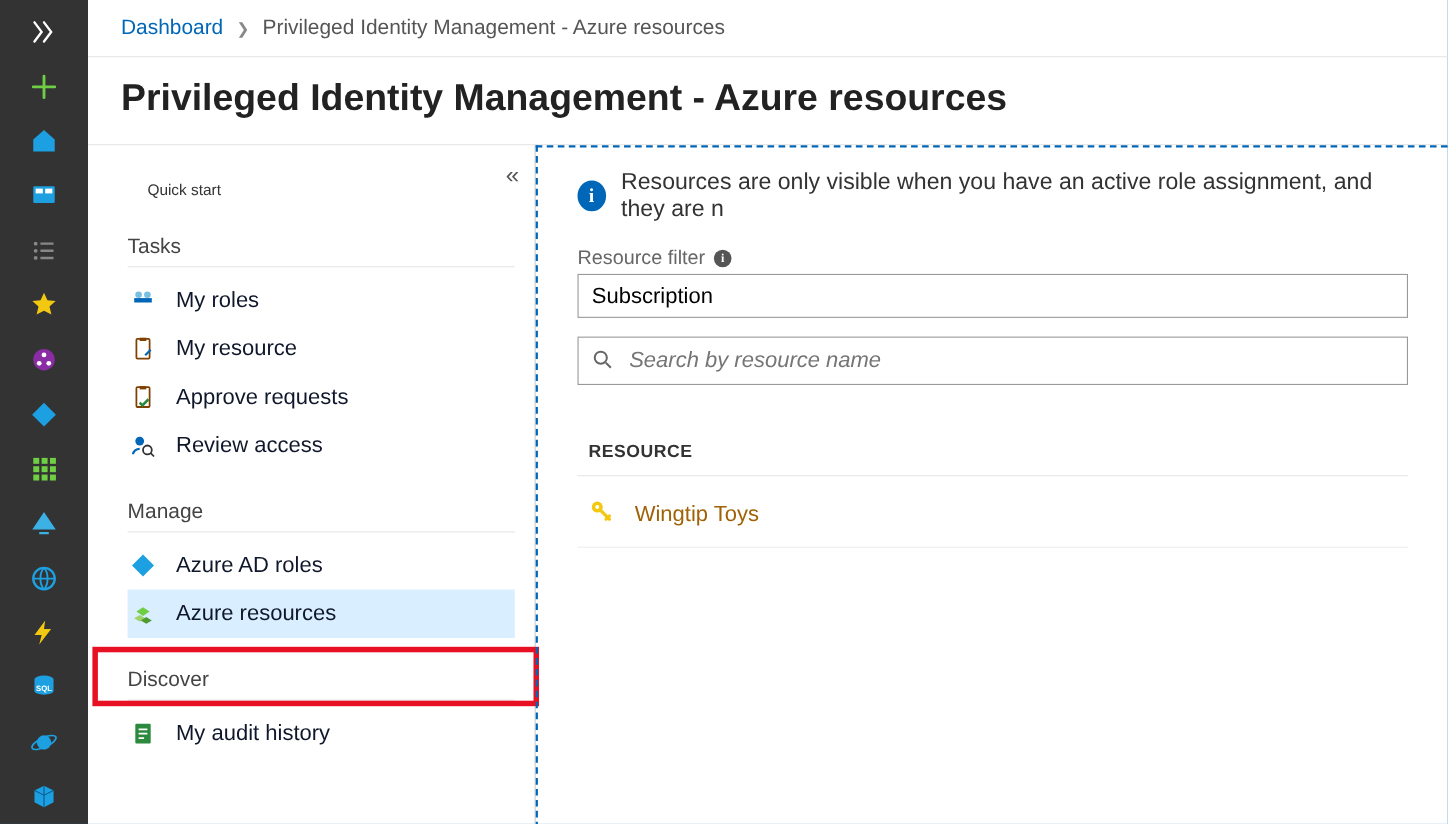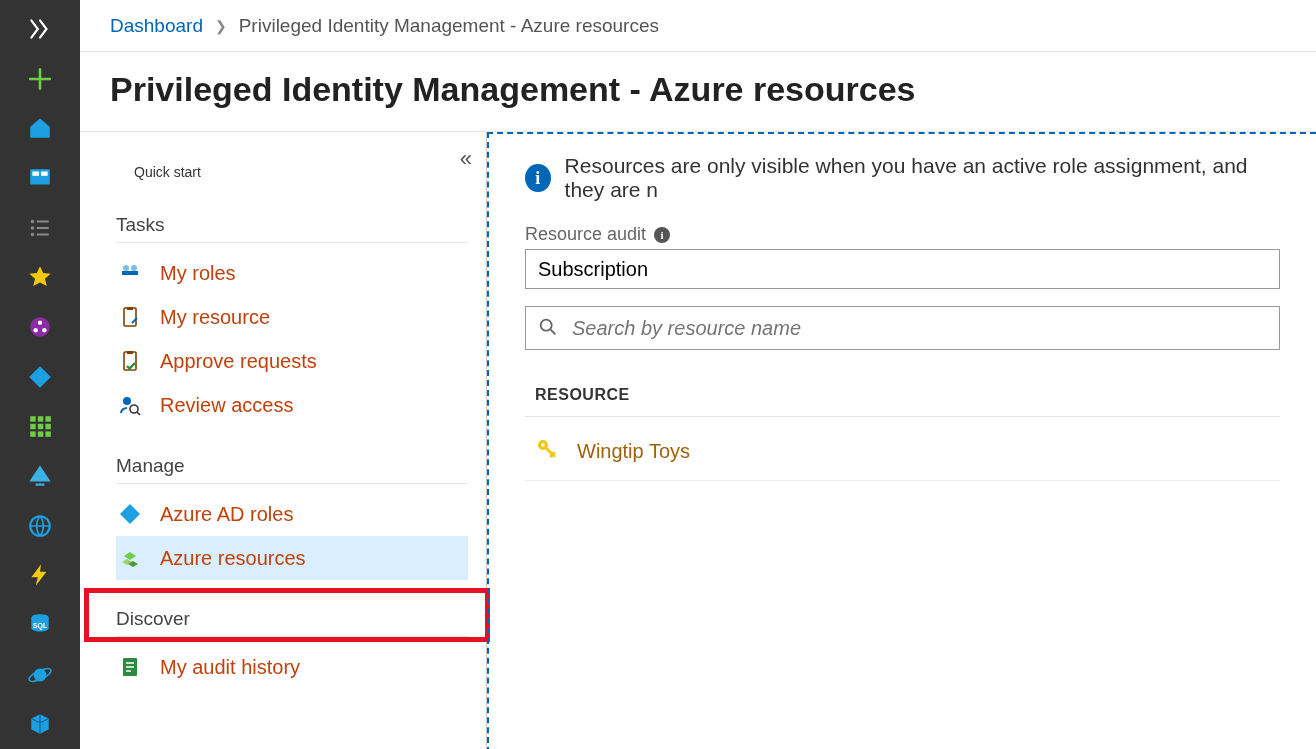--- a/index.html
+++ b/index.html
@@ -42,21 +42,21 @@
   .right-pane { flex: 1; position: relative; }
 
   
   .quick {
     display: flex; align-items: center; gap: 18px; font-size: 14px; color: #333;
     padding: 6px 0 6px 0; margin-bottom: 28px; cursor: pointer;
   }
   .section-label { font-size: 19px; color: #444; font-weight: 400; margin: 0 0 8px 0; border-bottom: 1px solid #e6e6e6; padding-bottom: 6px; }
   .nav-list { margin-bottom: 28px; }
   .nav-item {
-    display: flex; align-items: center; gap: 18px; font-size: 20px; color: #c2410c;
+    display: flex; align-items: center; gap: 18px; font-size: 20px; color: #0f172a;
     padding: 10px 8px 10px 2px; cursor: pointer; position: relative;
   }
   .nav-item.selected { background: #d9eeff; }
   .nav-item .nav-icon { width: 24px; height: 24px; display: inline-flex; align-items: center; justify-content: center; }
 
   
   .red-box-1 {
     position: absolute; left: 4px; top: 456px; width: 406px; height: 54px;
     border: 5px solid #e81123; pointer-events: none;
   }
@@ -89,21 +89,21 @@
 
   .field-label { font-size: 18px; color: #666; display: flex; align-items: center; gap: 8px; margin-bottom: 4px; }
   .field-label .mini-info {
     width: 16px; height: 16px; border-radius: 50%; background: #555; color: #fff;
     display: inline-flex; align-items: center; justify-content: center; font-size: 11px; font-family: Georgia, serif; font-weight: 700;
   }
   .field-input {
     width: 100%; height: 40px; border: 1px solid #999; font-size: 20px; padding: 4px 12px;
     margin-bottom: 17px; background: #fff;
   }
-  .search-wrap { position: relative; margin-bottom: 30px; border-radius: 11px; }
+  .search-wrap { position: relative; margin-bottom: 46px; border-radius: 11px; }
   .search-input {
     width: 100%; height: 44px; border: 1px solid #999; font-size: 20px; padding: 4px 12px 4px 46px;
     font-style: italic; color: #888; background: #fff;
   }
   .search-wrap .sicon { position: absolute; left: 12px; top: 10px; color: #666; }
 
   .col-head { font-size: 16px; font-weight: 700; letter-spacing: .5px; color: #333; padding: 6px 0 12px 10px; border-bottom: 1px solid #e6e6e6; margin-bottom: 6px; }
   .res-row { display: flex; align-items: center; gap: 18px; padding: 14px 10px; font-size: 20px; font-weight: 400; color: #a16207; border-bottom: 1px solid #eee; }
   .key-icon svg { width: 24px; height: 24px; }
 </style>
@@ -325,21 +325,21 @@
 
     <div class="right-pane">
 
       <div class="dashed-area">
         <div class="info-row">
           <span class="info-icon">i</span>
           <span>Resources are only visible when you have an active role assignment, and they are n</span>
         </div>
 
         <div class="field-label">
-          <span>Resource audit</span>
+          <span>Resource filter</span>
           <span class="mini-info">i</span>
         </div>
         <input class="field-input" value="Subscription" style="">
 
         <div class="search-wrap">
           <span class="sicon">
             <svg viewBox="0 0 24 24" width="22" height="22">
                 <circle cx="10" cy="10" r="6" stroke="#666" stroke-width="2" fill="none"></circle>
                 <path d="M15 15l5 5" stroke="#666" stroke-width="2"></path>
               </svg>

